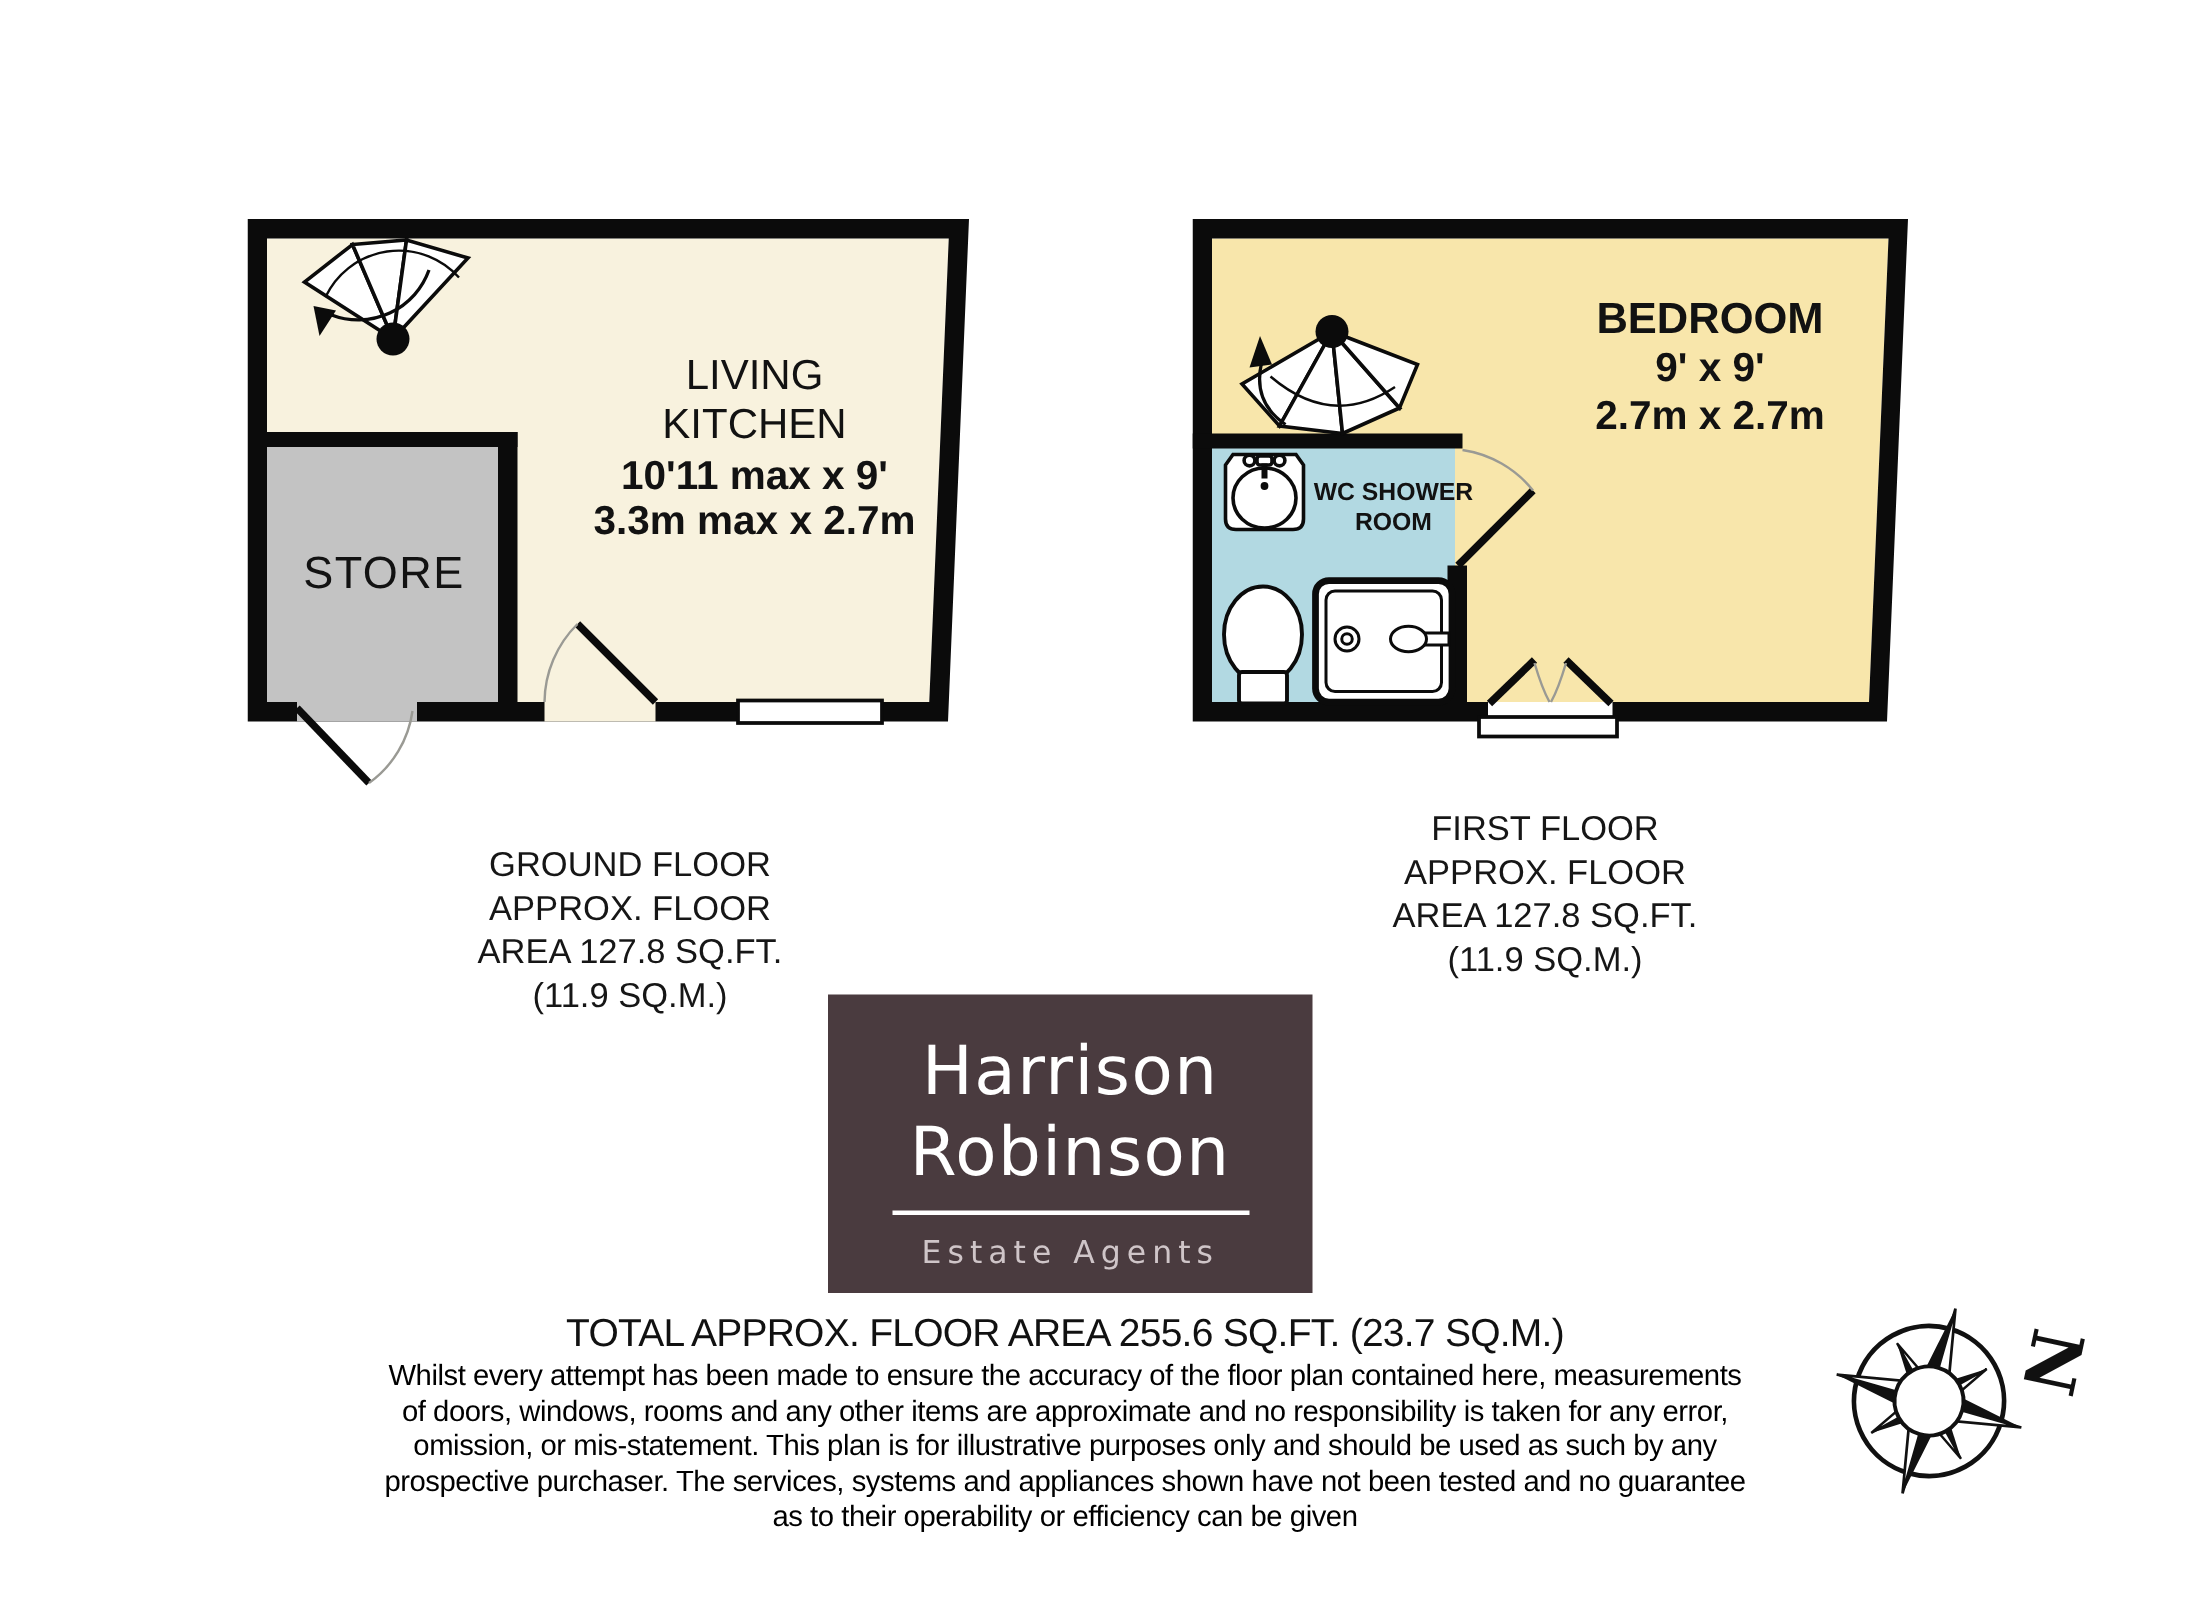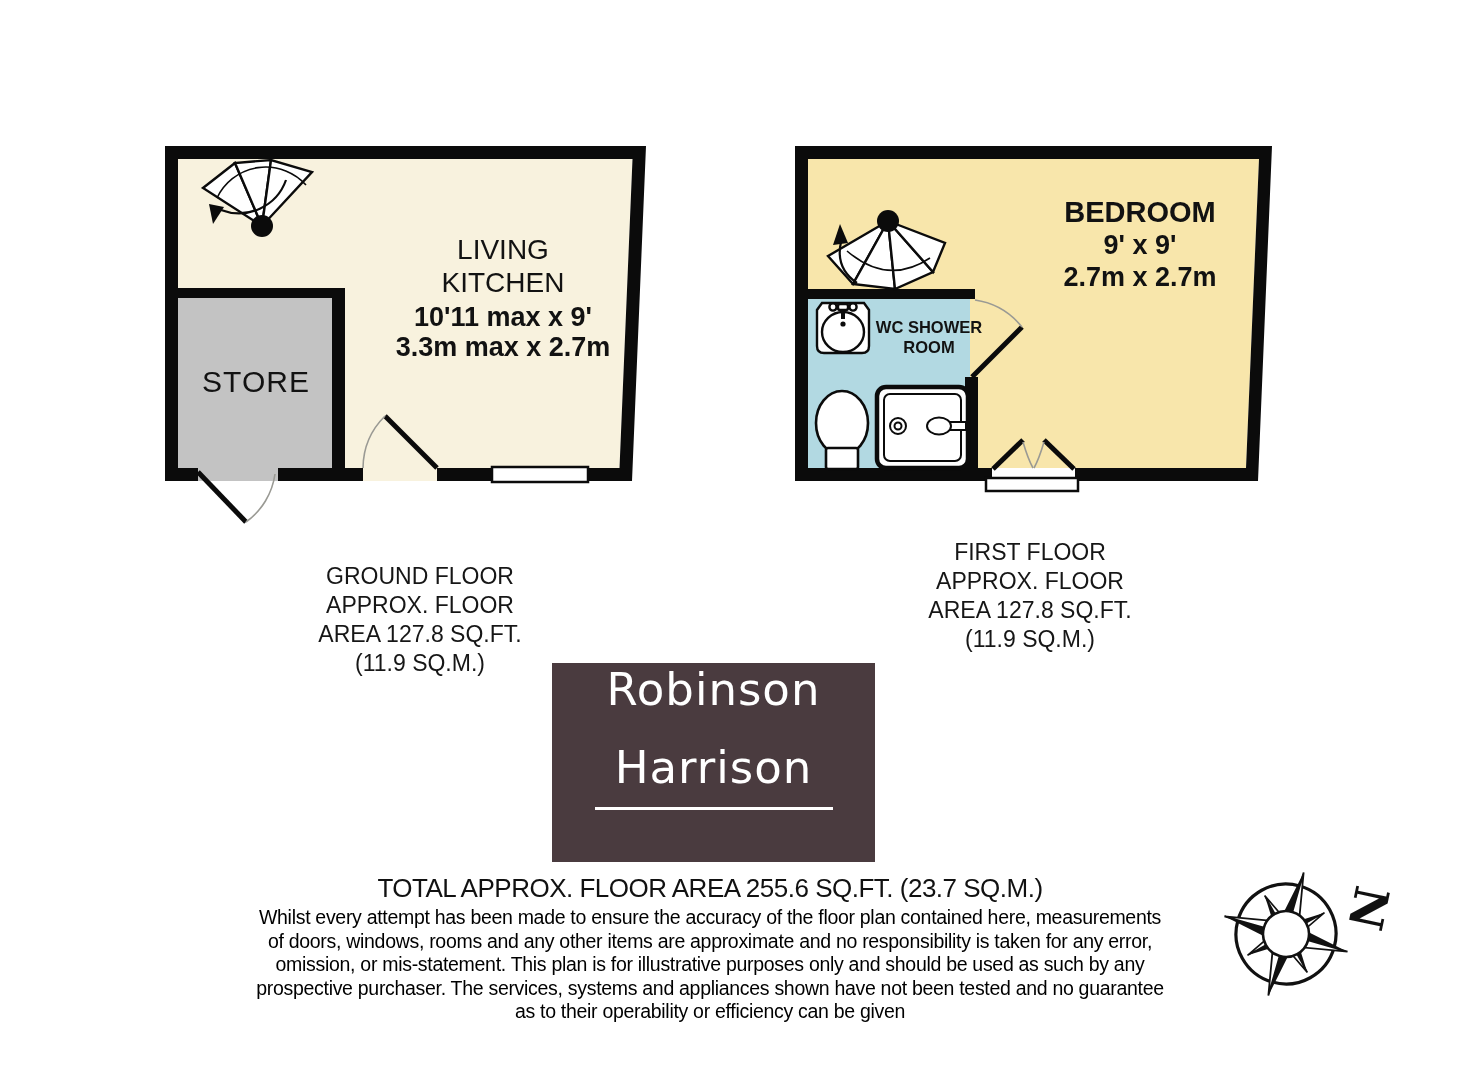--- a/index.html
+++ b/index.html
@@ -135,23 +135,24 @@
   <div class="abs caption" style="left:180px;top:538px;width:480px;margin-top:24px;">GROUND FLOOR
 APPROX. FLOOR
 AREA 127.8 SQ.FT.
 (11.9 SQ.M.)</div>
   <div class="abs caption" style="left:784px;top:538px;width:492px;">FIRST FLOOR
 APPROX. FLOOR
 AREA 127.8 SQ.FT.
 (11.9 SQ.M.)</div>
 
   <div id="logo" class="abs" style="left:552px;top:663px;width:323px;height:199px;">
+    <div class="name" style="padding-top:24px;">Harrison</div>
     <div class="name">Robinson</div>
-    <div class="name" style="padding-top:24px;">Harrison</div>
     <div class="rule"></div>
+    <div class="tagline">Estate Agents</div>
   </div>
 
   <div id="total-line" class="abs" style="left:235px;top:873px;">TOTAL APPROX. FLOOR AREA 255.6 SQ.FT. (23.7 SQ.M.)</div>
   <div id="disclaimer" class="abs" style="left:235px;top:906px;">Whilst every attempt has been made to ensure the accuracy of the floor plan contained here, measurements
 of doors, windows, rooms and any other items are approximate and no responsibility is taken for any error,
 omission, or mis-statement. This plan is for illustrative purposes only and should be used as such by any
 prospective purchaser. The services, systems and appliances shown have not been tested and no guarantee
 as to their operability or efficiency can be given</div>
 
   <svg class="abs" style="left:1216px;top:864px;" width="190" height="142" viewBox="0 0 190 142">

